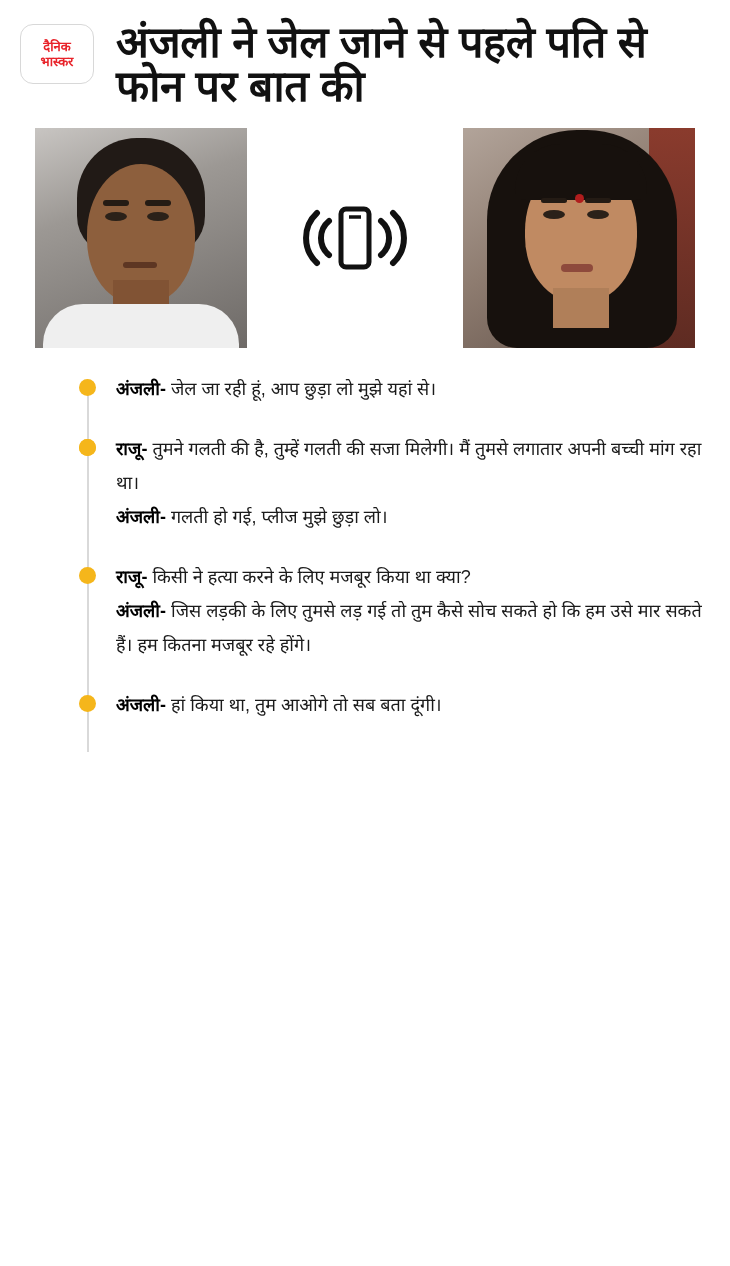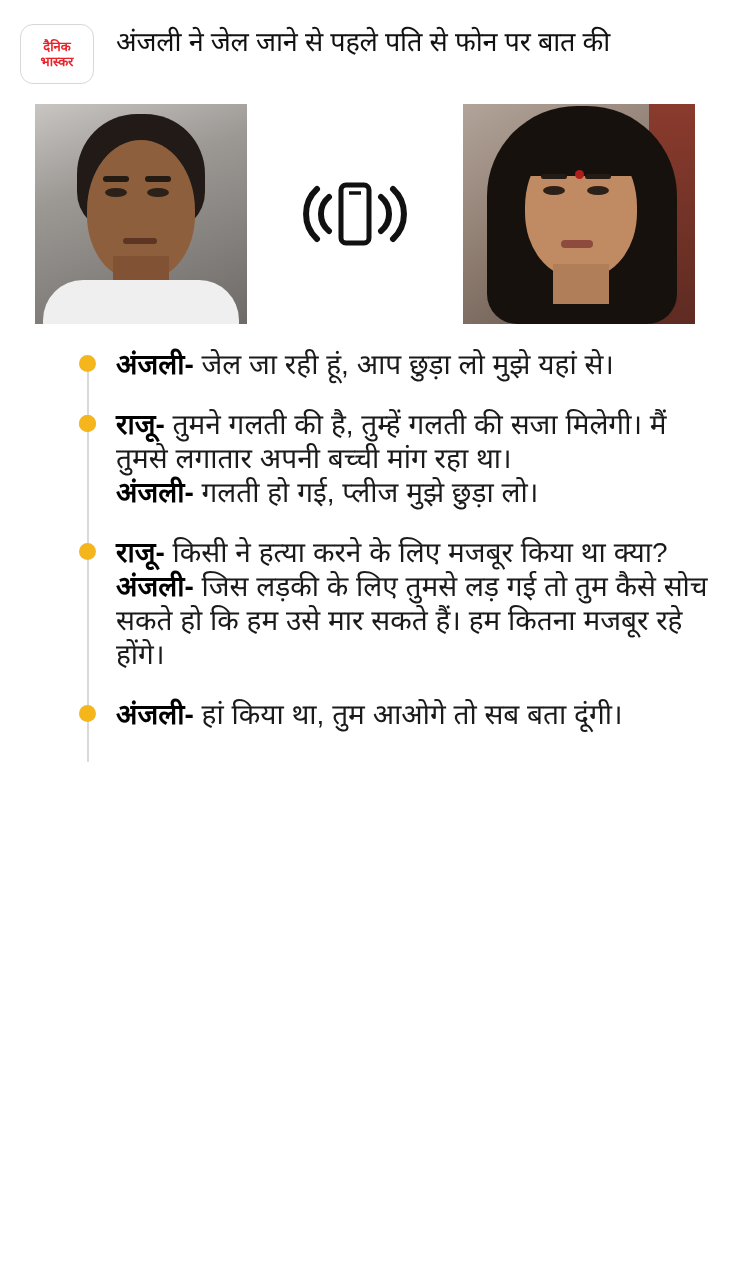--- a/index.html
+++ b/index.html
@@ -38,23 +38,23 @@
   }
   .logo-line1, .logo-line2 {
     color: #e8232a;
     font-weight: bold;
     font-size: 13px;
     line-height: 15px;
     letter-spacing: 0px;
   }
   .headline {
     margin-left: 22px;
-    font-size: 27px;
+    font-size: 43px;
     line-height: 44px;
-    font-weight: normal;
+    font-weight: bold;
     color: #111111;
     letter-spacing: -0.2px;
     padding-top: 2px;
   }
 
   
   .photos {
     position: relative;
     margin: 14px auto 0 auto;
     width: 660px;
@@ -181,21 +181,21 @@
   .dot {
     position: absolute;
     left: 11px;
     top: 7px;
     width: 17px;
     height: 17px;
     border-radius: 50%;
     background: #f5b61b;
   }
   .line {
-    font-size: 28px;
+    font-size: 18px;
     line-height: 34px;
     color: #1a1a1a;
     padding-left: 48px;
   }
   .spk {
     font-weight: bold;
     color: #000;
   }
 </style>
 </head>

